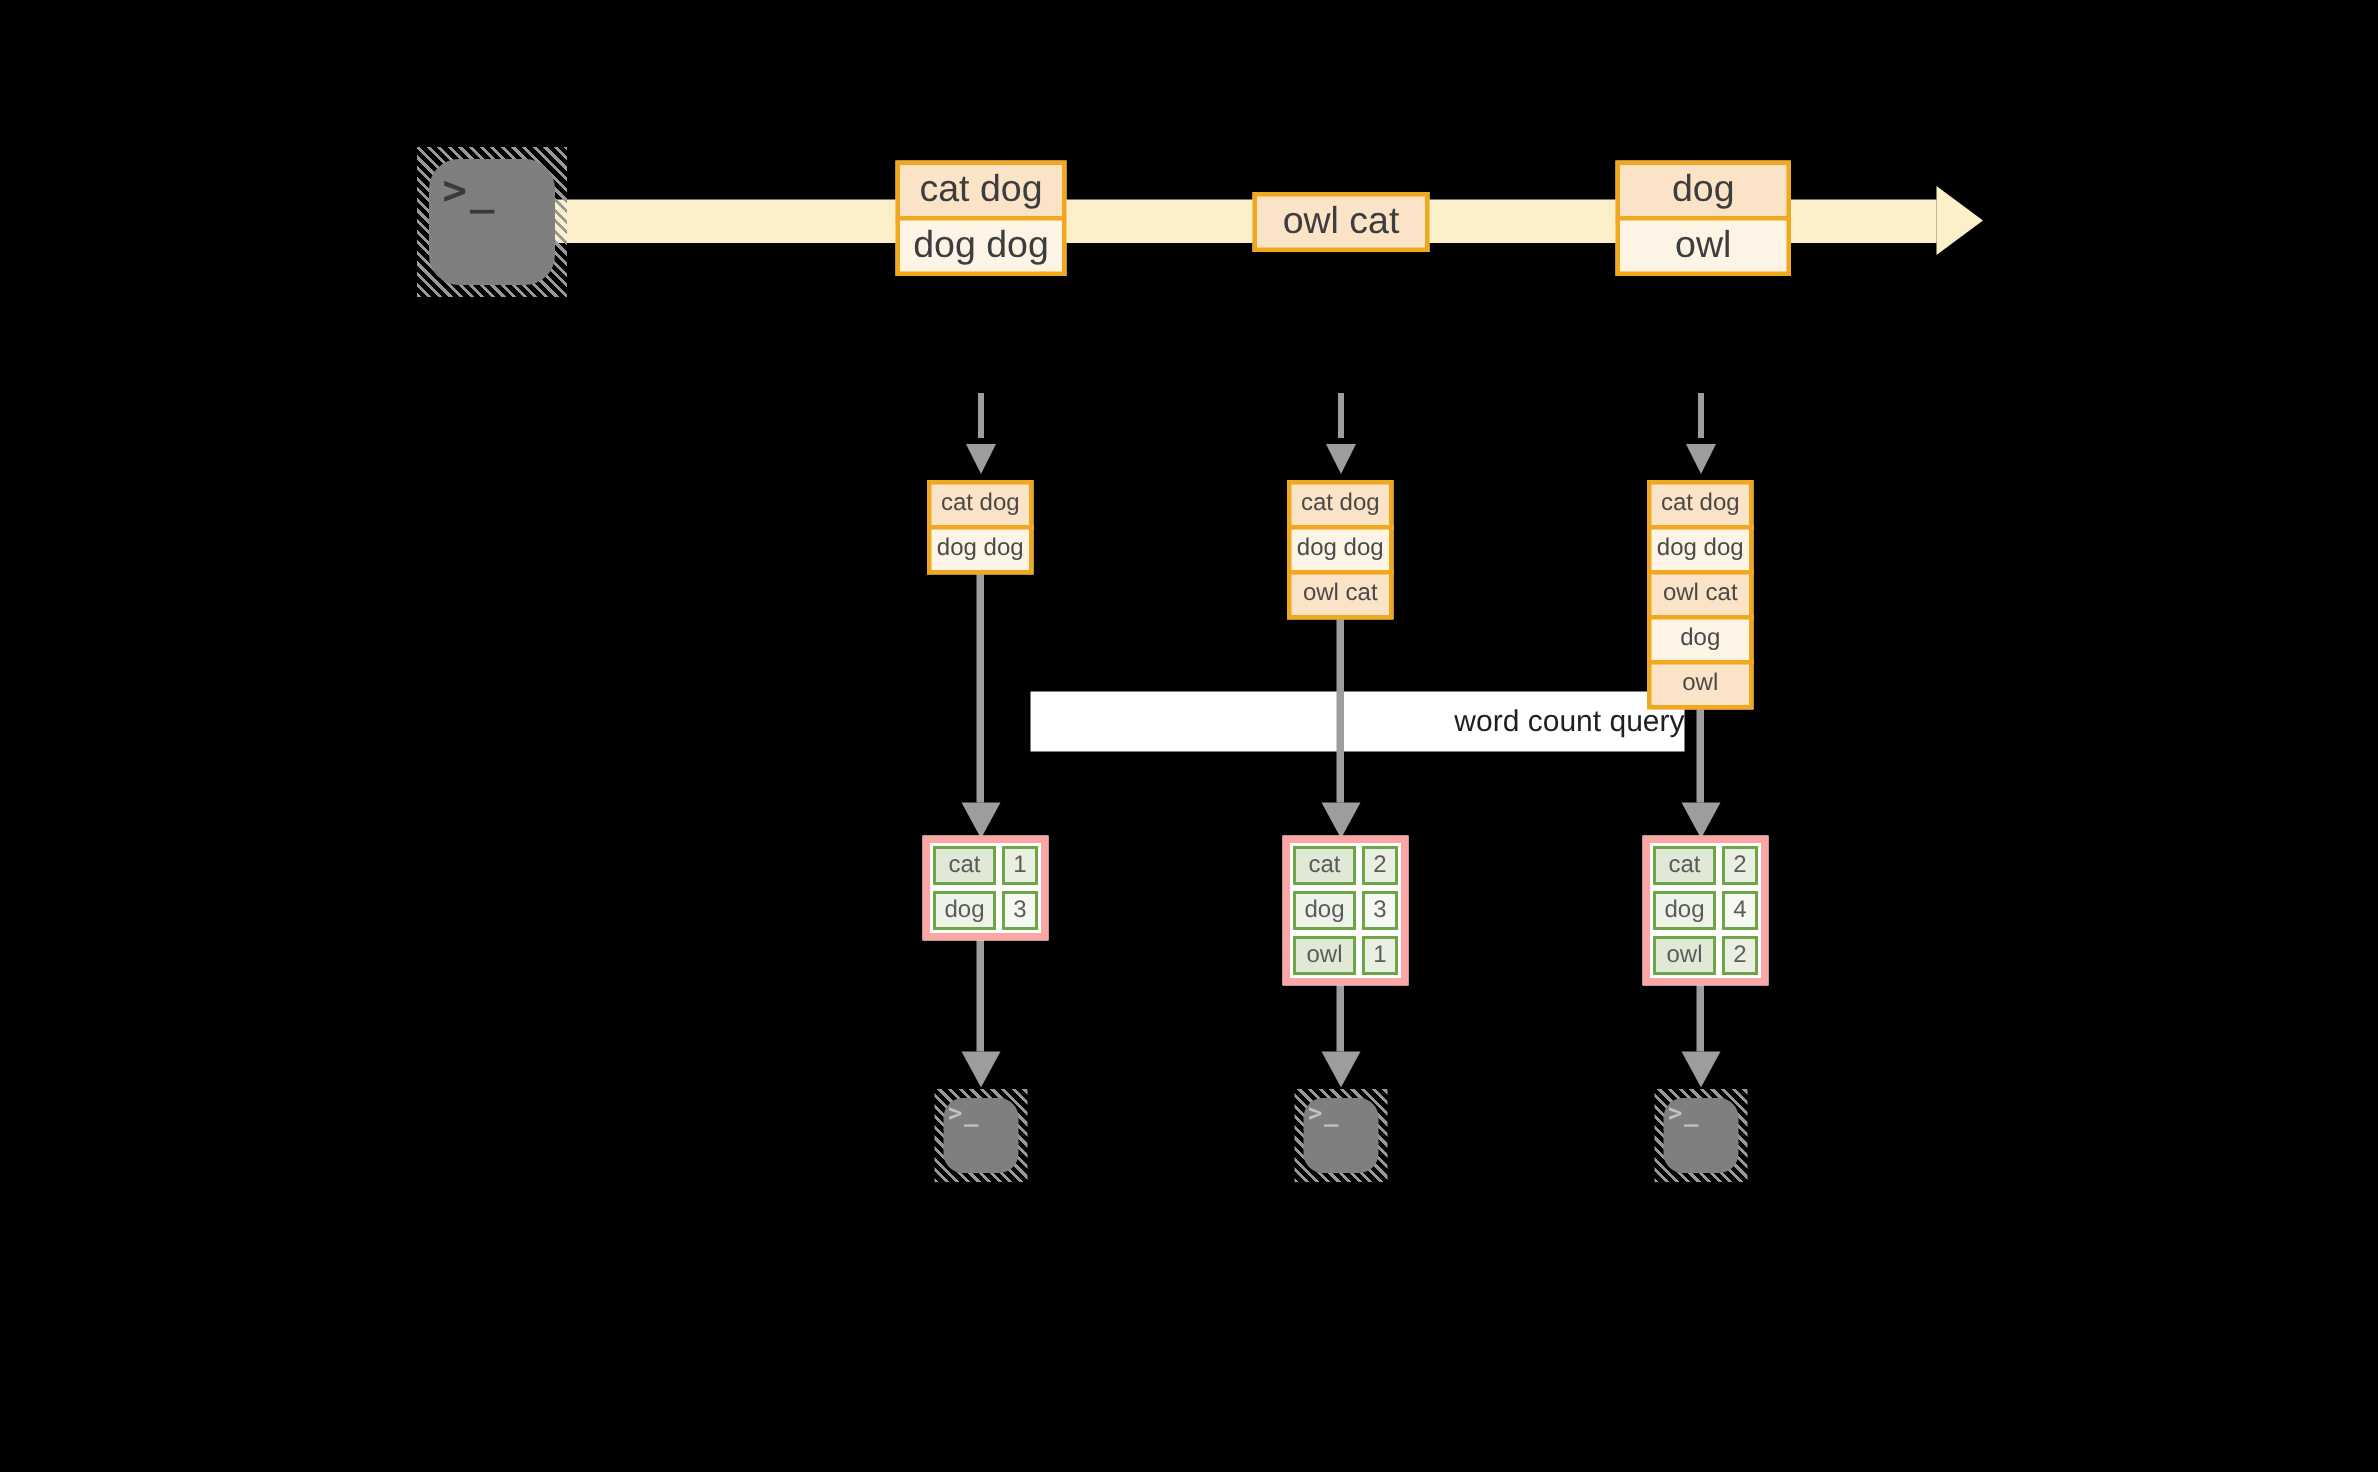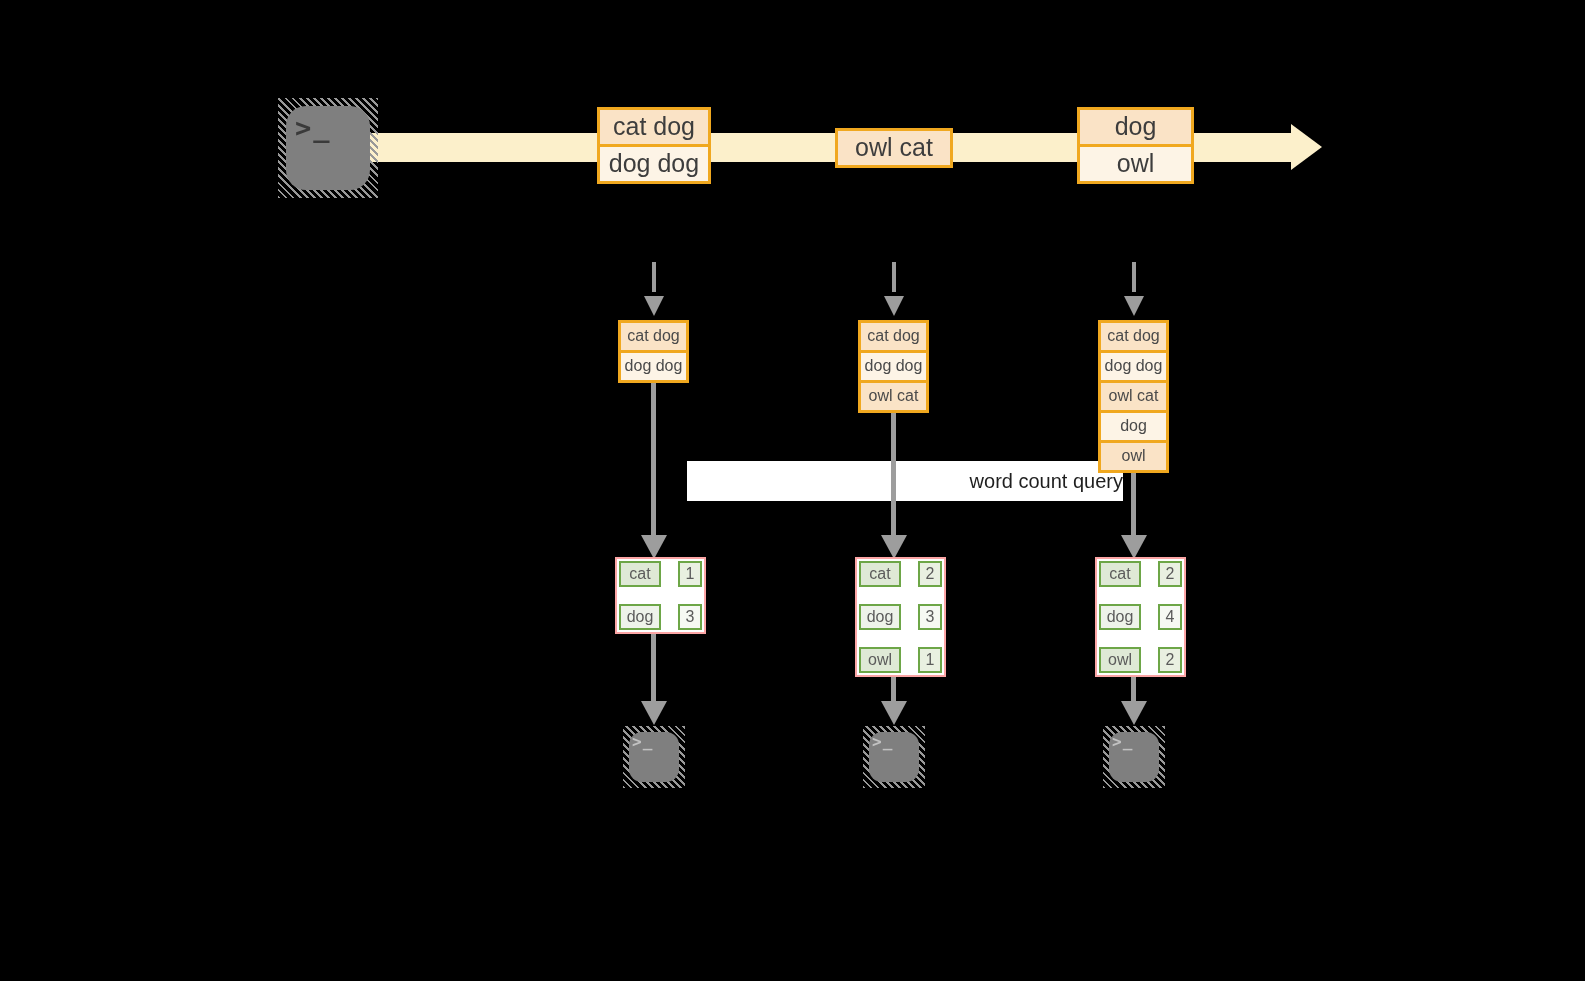--- a/index.html
+++ b/index.html
@@ -39,22 +39,22 @@
   .dash-line{position:absolute;width:4px;height:30px;top:262px;background:#9d9d9d;z-index:2;}
   .dash-head{position:absolute;width:0;height:0;top:296px;z-index:2;
     border-left:10px solid transparent;border-right:10px solid transparent;border-top:20px solid #9d9d9d;}
   .arrow-line{position:absolute;width:5px;background:#9d9d9d;z-index:2;}
   .arrow-head{position:absolute;width:0;height:0;z-index:2;
     border-left:13px solid transparent;border-right:13px solid transparent;border-top:24px solid #9d9d9d;}
   
   .query-banner{position:absolute;left:687px;top:461px;width:436px;height:40px;background:#ffffff;z-index:1;
     text-align:right;line-height:40px;font-size:20px;color:#1f1f1f;}
   
-  .count-table{position:absolute;top:557px;display:grid;grid-template-columns:42px 24px;gap:17px;
-    padding:2px;background:#ffffff;border:2px solid #fca5a5;z-index:3;}
+  .count-table{position:absolute;top:557px;display:grid;grid-template-columns:42px 24px;gap:4px;
+    padding:2px;background:#ffffff;border:5px solid #fca5a5;z-index:3;}
   .cell{box-sizing:border-box;height:26px;border:2px solid #6da647;text-align:center;
     font-size:16px;line-height:21px;color:#5b5b5b;}
   .cell.w0{background:#dfe9d6;} .cell.c0{background:#e9f0e1;}
   .cell.w1{background:#eef3ea;} .cell.c1{background:#f6f9f3;}
   .cell.w2{background:#dfe9d6;} .cell.c2{background:#e9f0e1;}
   
   .col1 .state-box{left:618px;} .col2 .state-box{left:858px;} .col3 .state-box{left:1098px;}
   .col1 .count-table{left:615px;} .col2 .count-table{left:855px;} .col3 .count-table{left:1095px;}
   .col1 .terminal.snk{left:623px;} .col2 .terminal.snk{left:863px;} .col3 .terminal.snk{left:1103px;}
   .col1 .dash-line{left:652px;} .col2 .dash-line{left:892px;} .col3 .dash-line{left:1132px;}

